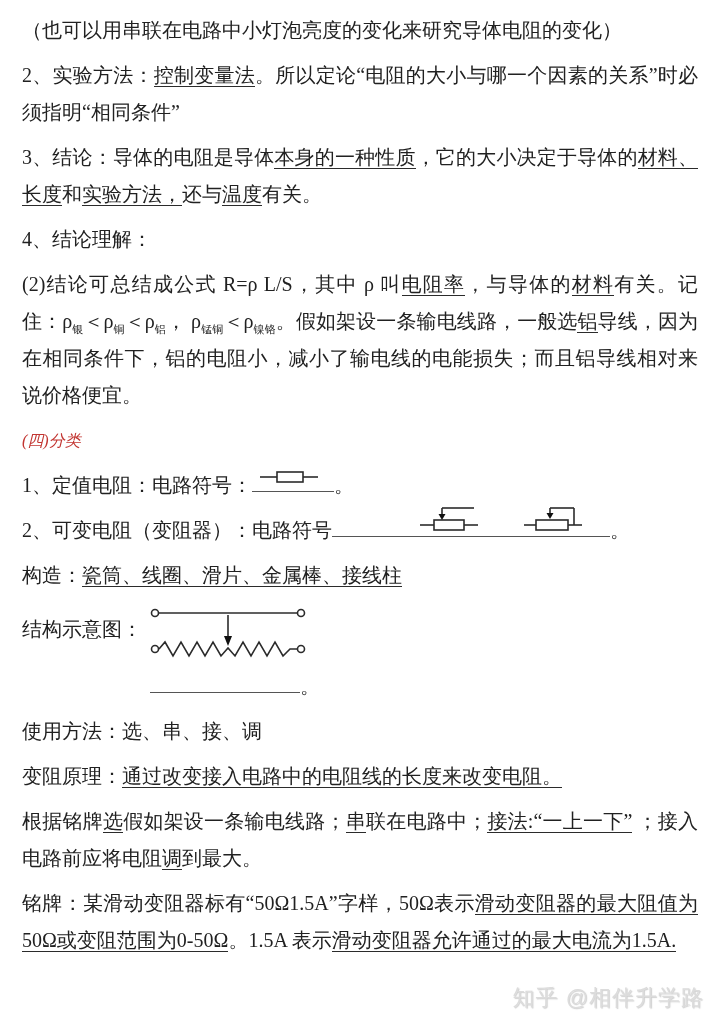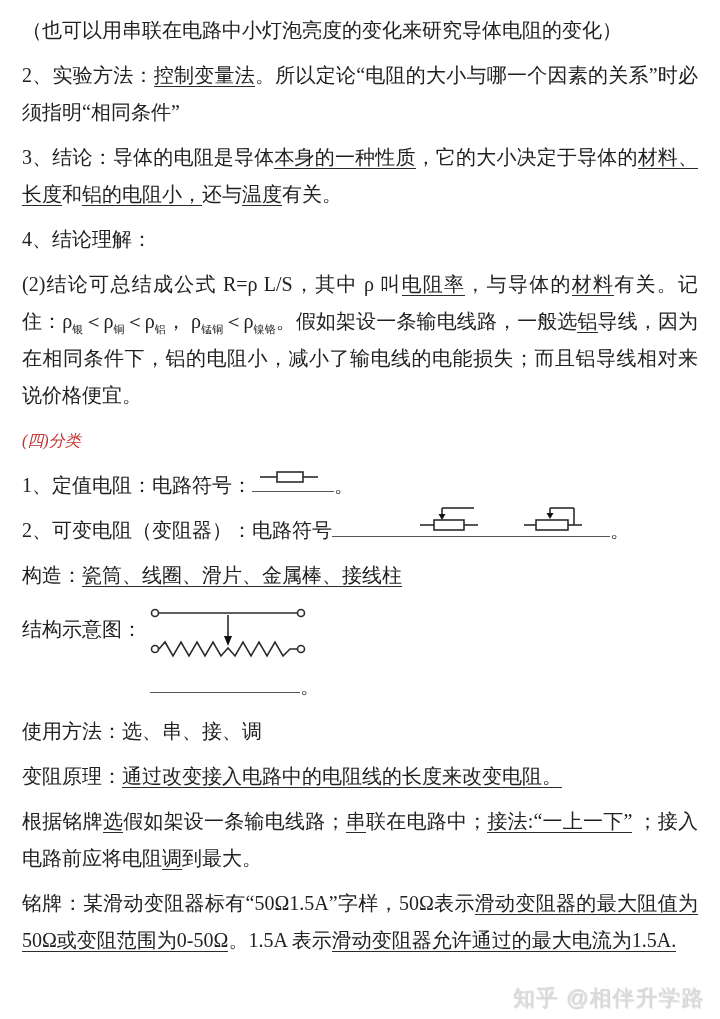--- a/index.html
+++ b/index.html
@@ -67,21 +67,21 @@
   }
 </style>
 </head>
 <body>
 
 <div class="doc">
 
   <div>
       <p class="line"><span>（也可以用串联在电路中小灯泡亮度的变化来研究导体电阻的变化）</span></p>
       <p class="line"><span>2、实验方法：</span><span class="u">控制变量法</span><span>。所以定论“电阻的大小与哪一个因素的关系”时必须指明“相同条件”</span></p>
-      <p class="line"><span>3、结论：导体的电阻是导体</span><span class="u">本身的一种性质</span><span>，它的大小决定于导体的</span><span class="u">材料、长度</span><span>和</span><span class="u">铝的电阻小，</span><span>还与</span><span class="u">温度</span><span>有关。</span></p>
+      <p class="line"><span>3、结论：导体的电阻是导体</span><span class="u">本身的一种性质</span><span>，它的大小决定于导体的</span><span class="u">材料、长度</span><span>和</span><span class="u">实验方法，</span><span>还与</span><span class="u">温度</span><span>有关。</span></p>
       <p class="line"><span>4、结论理解：</span></p>
       <p class="line"><span>(2)结论可总结成公式 R=ρ L/S，其中 ρ 叫</span><span class="u">电阻率</span><span>，与导体的</span><span class="u">材料</span><span>有关。记住：ρ</span><sub>银</sub><span>＜ρ</span><sub>铜</sub><span>＜ρ</span><sub>铝</sub><span>， ρ</span><sub>锰铜</sub><span>＜ρ</span><sub>镍铬</sub><span>。假如架设一条输电线路，一般选</span><span class="u">铝</span><span>导线，因为在相同条件下，铝的电阻小，减小了输电线的电能损失；而且铝导线相对来说价格便宜。</span></p>
       <p class="line heading-red"><span>(四)分类</span></p>
     </div>
 
   <p class="line"><span>1、定值电阻：电路符号：</span><span class="blank fixed-blank"><svg class="sym" width="58" height="16" viewBox="0 0 58 16">
           <line x1="0" y1="8" x2="17" y2="8"></line>
           <rect x="17" y="3" width="26" height="10"></rect>
           <line x1="43" y1="8" x2="58" y2="8"></line>
         </svg></span><span>。</span></p>

